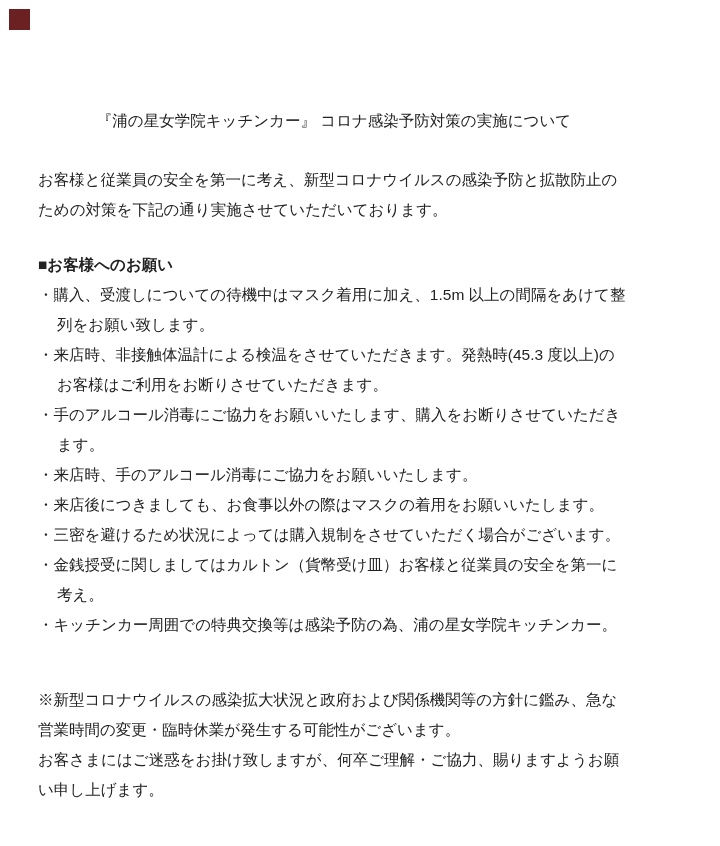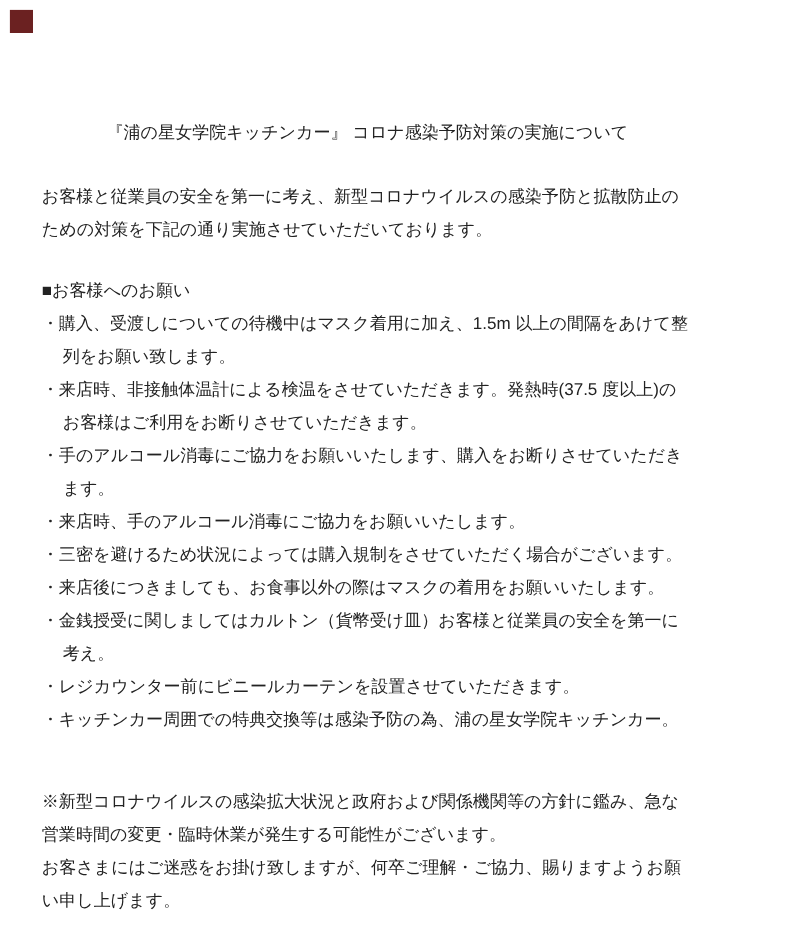--- a/index.html
+++ b/index.html
@@ -33,21 +33,21 @@
     font-size: 15.5px;
     font-weight: normal;
     text-align: center;
     white-space: nowrap;
   }
   .intro-para {
     margin: 29px 0 0 0;
   }
   .section-heading {
     margin: 25px 0 0 0;
-    font-weight: normal;
+    font-weight: bold;
   }
   .request-list {
     margin: 0;
     padding: 0;
     list-style: none;
   }
   .request-list li {
     padding-left: 19px;
     text-indent: -19px;
   }
@@ -66,27 +66,26 @@
   <div class="corner-marker"></div>
 
   <h1 class="doc-title">『浦の星女学院キッチンカー』 コロナ感染予防対策の実施について</h1>
 
   <p class="intro-para">お客様と従業員の安全を第一に考え、新型コロナウイルスの感染予防と拡散防止のための対策を下記の通り実施させていただいております。</p>
 
   <div class="section-heading">■お客様へのお願い</div>
 
   <ul class="request-list">
     <li>・購入、受渡しについての待機中はマスク着用に加え、1.5m 以上の間隔をあけて整列をお願い致します。</li>
-    <li>・来店時、非接触体温計による検温をさせていただきます。発熱時(37.5 度以上)のお客様はご利用をお断りさせていただきます。</li>
+    <li>・来店時、非接触体温計による検温をさせていただきます。発熱時(45.3 度以上)のお客様はご利用をお断りさせていただきます。</li>
     <li>・手のアルコール消毒にご協力をお願いいたします、購入をお断りさせていただきます。</li>
     <li>・来店時、手のアルコール消毒にご協力をお願いいたします。</li>
+    <li>・来店後につきましても、お食事以外の際はマスクの着用をお願いいたします。</li>
     <li>・三密を避けるため状況によっては購入規制をさせていただく場合がございます。</li>
-    <li>・来店後につきましても、お食事以外の際はマスクの着用をお願いいたします。</li>
     <li>・金銭授受に関しましてはカルトン（貨幣受け皿）お客様と従業員の安全を第一に考え。</li>
-    <li>・レジカウンター前にビニールカーテンを設置させていただきます。</li>
     <li>・キッチンカー周囲での特典交換等は感染予防の為、浦の星女学院キッチンカー。</li>
   </ul>
 
   <p class="notice-para">※新型コロナウイルスの感染拡大状況と政府および関係機関等の方針に鑑み、急な営業時間の変更・臨時休業が発生する可能性がございます。</p>
 
   <p class="closing-para">お客さまにはご迷惑をお掛け致しますが、何卒ご理解・ご協力、賜りますようお願い申し上げます。</p>
 
 </div>
 
 </body></html>

